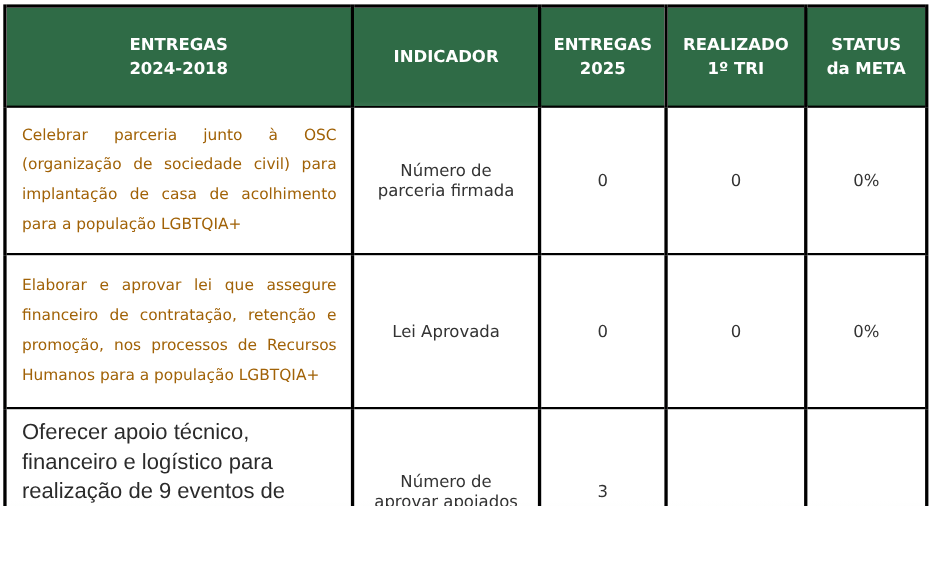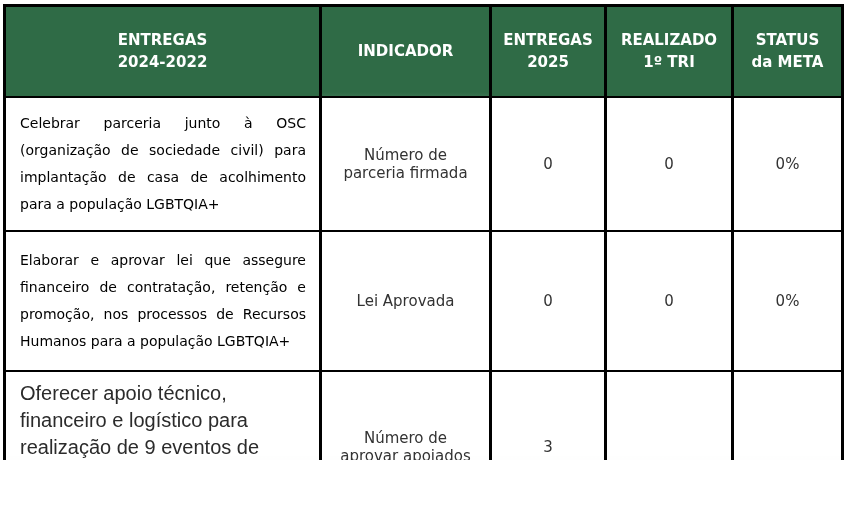--- a/index.html
+++ b/index.html
@@ -59,21 +59,21 @@
     content: "";
     position: absolute;
     left: -3px;
     right: -3px;
     bottom: -8px;
     height: 12px;
     background: linear-gradient(180deg, #2f6b46 0%, #3a7351 40%, #8fb29c 100%);
   }
 
   td {
-    color: #000000;
+    color: #a16207;
     font-size: 14px;
     background: #ffffff;
   }
   td.c-entrega {
     text-align: justify;
     padding: 8px 13px 8px 14px;
     line-height: 27px;
   }
   tr.r3 td.c-entrega {
     font-family: "Liberation Sans", sans-serif;
@@ -106,21 +106,21 @@
       <col style="width:316px">
       <col style="width:170px">
       <col style="width:115px">
       <col style="width:127px">
       <col style="width:110px">
     </colgroup>
     <thead>
       <tr>
         <th>
           <span class="hline">ENTREGAS</span>
-          <span class="hline">2024-2022</span>
+          <span class="hline">2024-2018</span>
         </th>
         <th class="th-indicador">
           <span class="hline">INDICADOR</span>
         </th>
         <th>
           <span class="hline">ENTREGAS</span>
           <span class="hline">2025</span>
         </th>
         <th>
           <span class="hline">REALIZADO</span>

